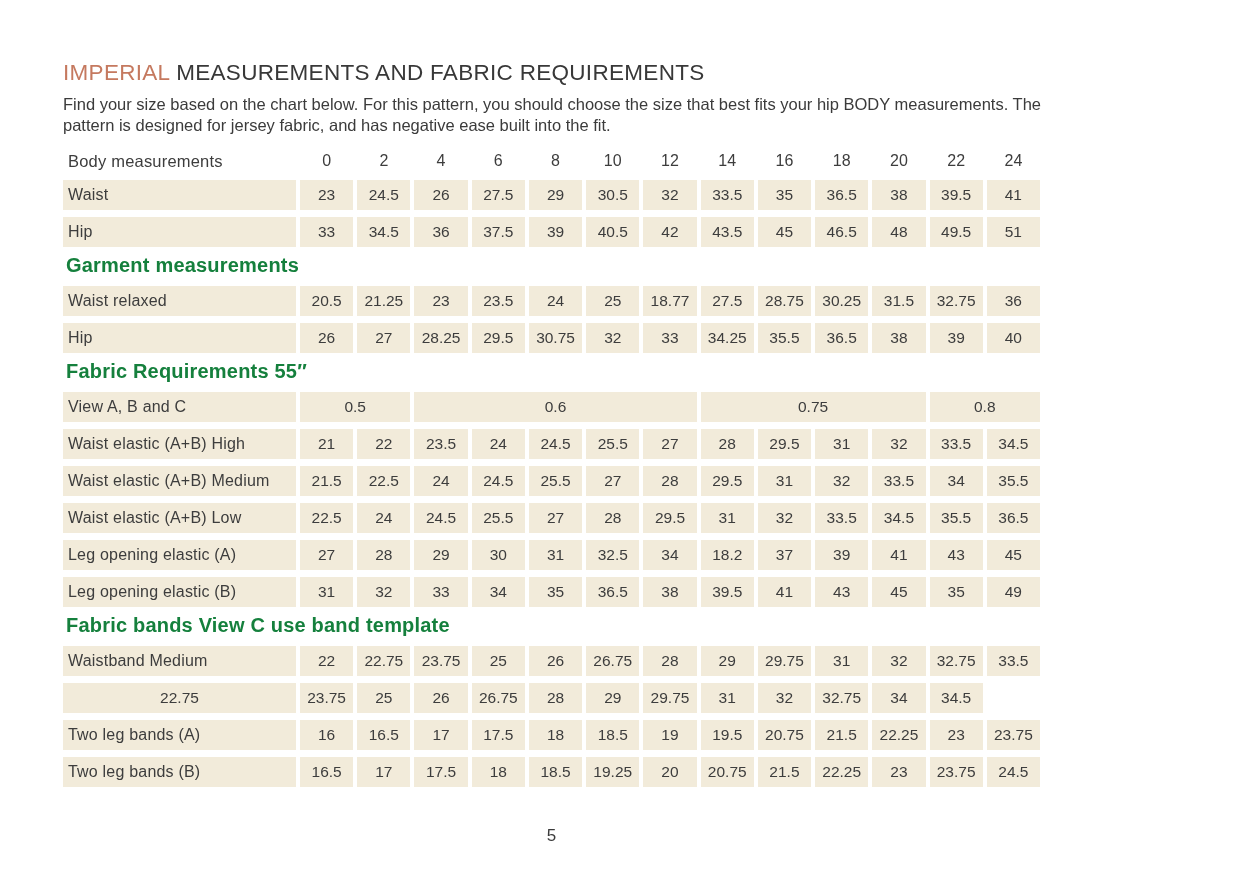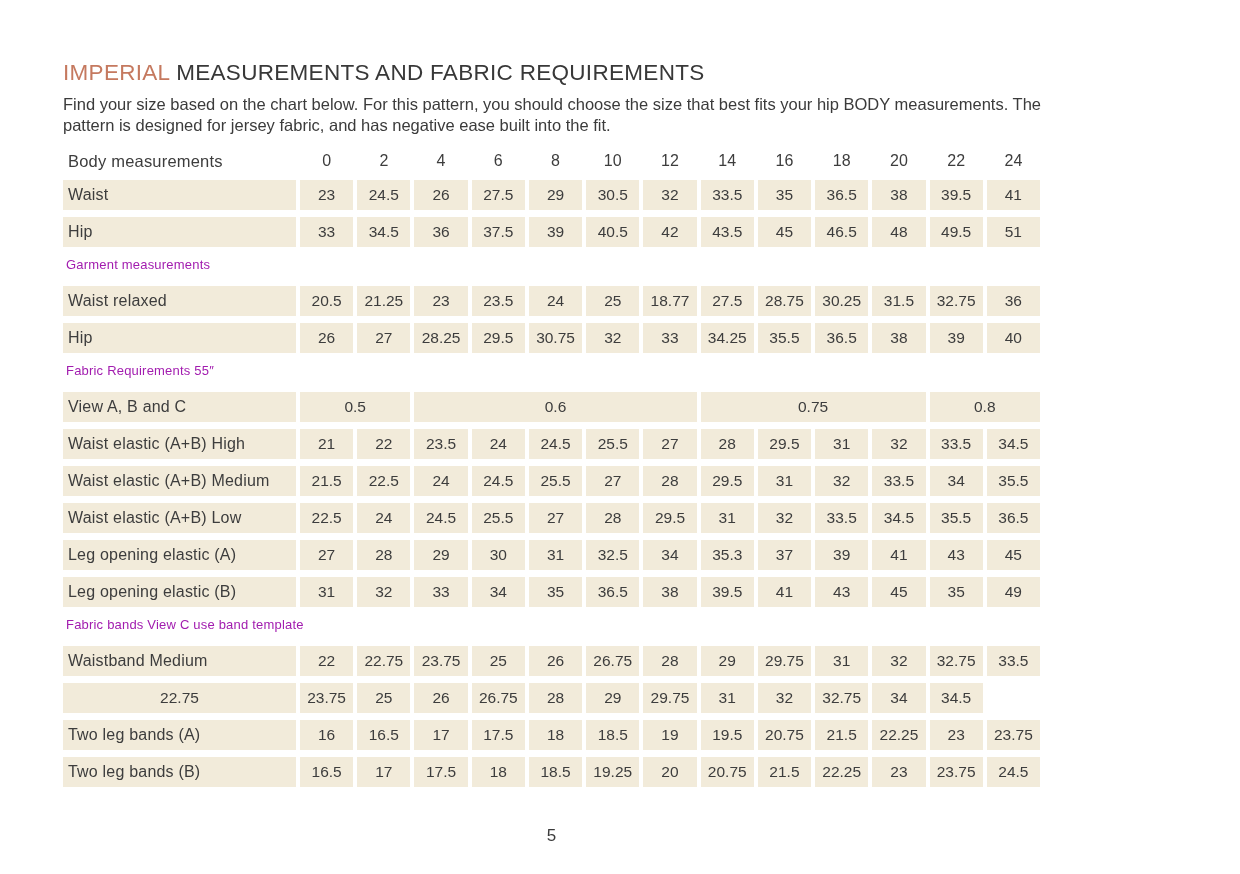--- a/index.html
+++ b/index.html
@@ -57,26 +57,27 @@
     margin-bottom: 6px;
   }
   .row.sizes .cell { background: transparent; font-size: 16px; }
   .row.sizes .cell.label { font-size: 16.5px; }
 
   .span-cell-2 { grid-column: span 2; }
   .span-cell-4 { grid-column: span 4; }
   .span-cell-5 { grid-column: span 5; }
 
   .section-title {
-    font-size: 13px;
+    font-size: 20px;
     letter-spacing: 0.2px;
-    color: #a21caf;
+    color: #15803d;
     margin: 6px 0 10px 3px;
     height: 22px;
     line-height: 22px;
+    font-weight: bold;
   }
 
   .page-number {
     text-align: center;
     font-size: 17px;
     color: #3b3b3b;
     margin-top: 39px;
   }
 </style>
 </head>
@@ -233,21 +234,21 @@
       </div>
       <div class="row">
         <div class="cell label">Leg opening elastic (A)</div>
         <div class="cell">27</div>
         <div class="cell">28</div>
         <div class="cell">29</div>
         <div class="cell">30</div>
         <div class="cell">31</div>
         <div class="cell">32.5</div>
         <div class="cell">34</div>
-        <div class="cell">35.3</div>
+        <div class="cell">18.2</div>
         <div class="cell">37</div>
         <div class="cell">39</div>
         <div class="cell">41</div>
         <div class="cell">43</div>
         <div class="cell">45</div>
       </div>
       <div class="row">
         <div class="cell label">Leg opening elastic (B)</div>
         <div class="cell">31</div>
         <div class="cell">32</div>

